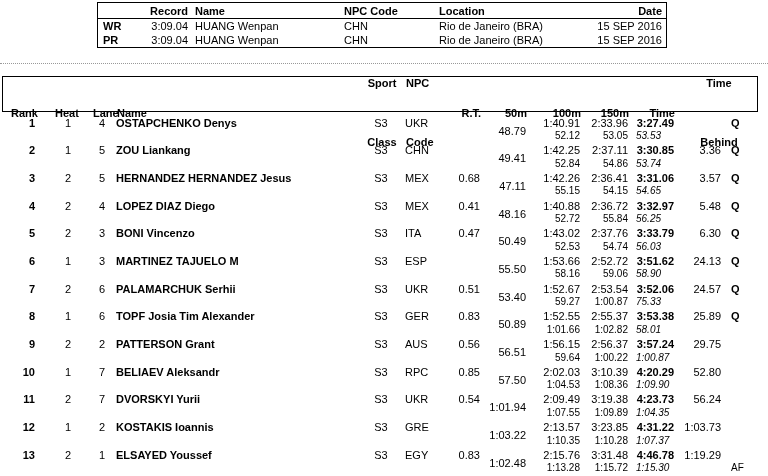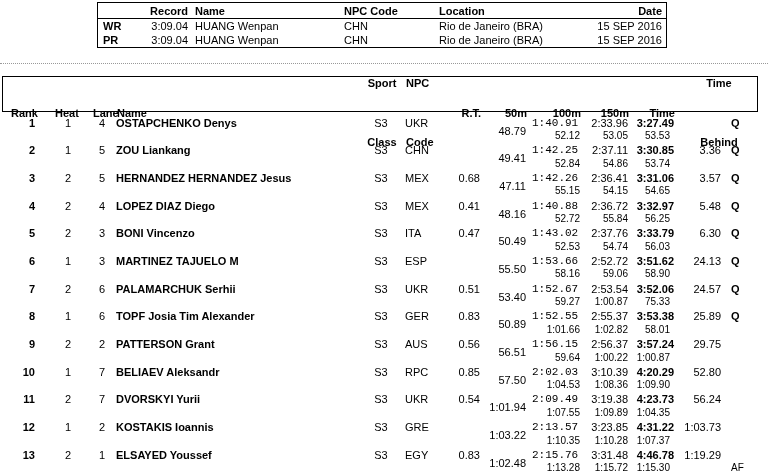--- a/index.html
+++ b/index.html
@@ -54,28 +54,28 @@
   .line1{height:13.5px;line-height:13.5px;}
   .line2{height:12px;line-height:12px;font-size:10px;}
   .c-rank{text-align:right;padding-right:7px;font-weight:bold;}
   .c-heat{text-align:right;padding-right:9px;}
   .c-lane{text-align:right;padding-right:5px;}
   .c-name{padding-left:6px;font-weight:bold;}
   .c-class{text-align:center;}
   .c-npc{padding-left:3px;}
   .c-rt{text-align:right;padding-right:8px;}
   .c-m50{text-align:right;padding-right:6px;margin-top:8px;}
-  .c-m100{text-align:left;padding-right:8px;font-family:Liberation Mono, monospace;}
+  .c-m100{text-align:right;padding-right:8px;}
   .c-m150{text-align:right;padding-right:8px;}
   .c-time{text-align:right;padding-right:6px;font-weight:bold;}
   .c-behind{text-align:right;padding-right:6px;}
   .c-q{padding-left:4px;font-weight:bold;}
   .c-s100{grid-column:9;text-align:right;padding-right:8px;}
   .c-s150{grid-column:10;text-align:right;padding-right:8px;}
-  .c-slast{grid-column:11;text-align:right;padding-right:10px;}
+  .c-slast{grid-column:11;padding-right:10px;font-style:italic;}
   .c-note{grid-column:13;padding-left:4px;}
 </style>
 </head>
 <body>
 
 <div class="page">
 
   <section class="records-table">
     <div class="rec-row rec-header">
       <span class="rec-type"></span>

